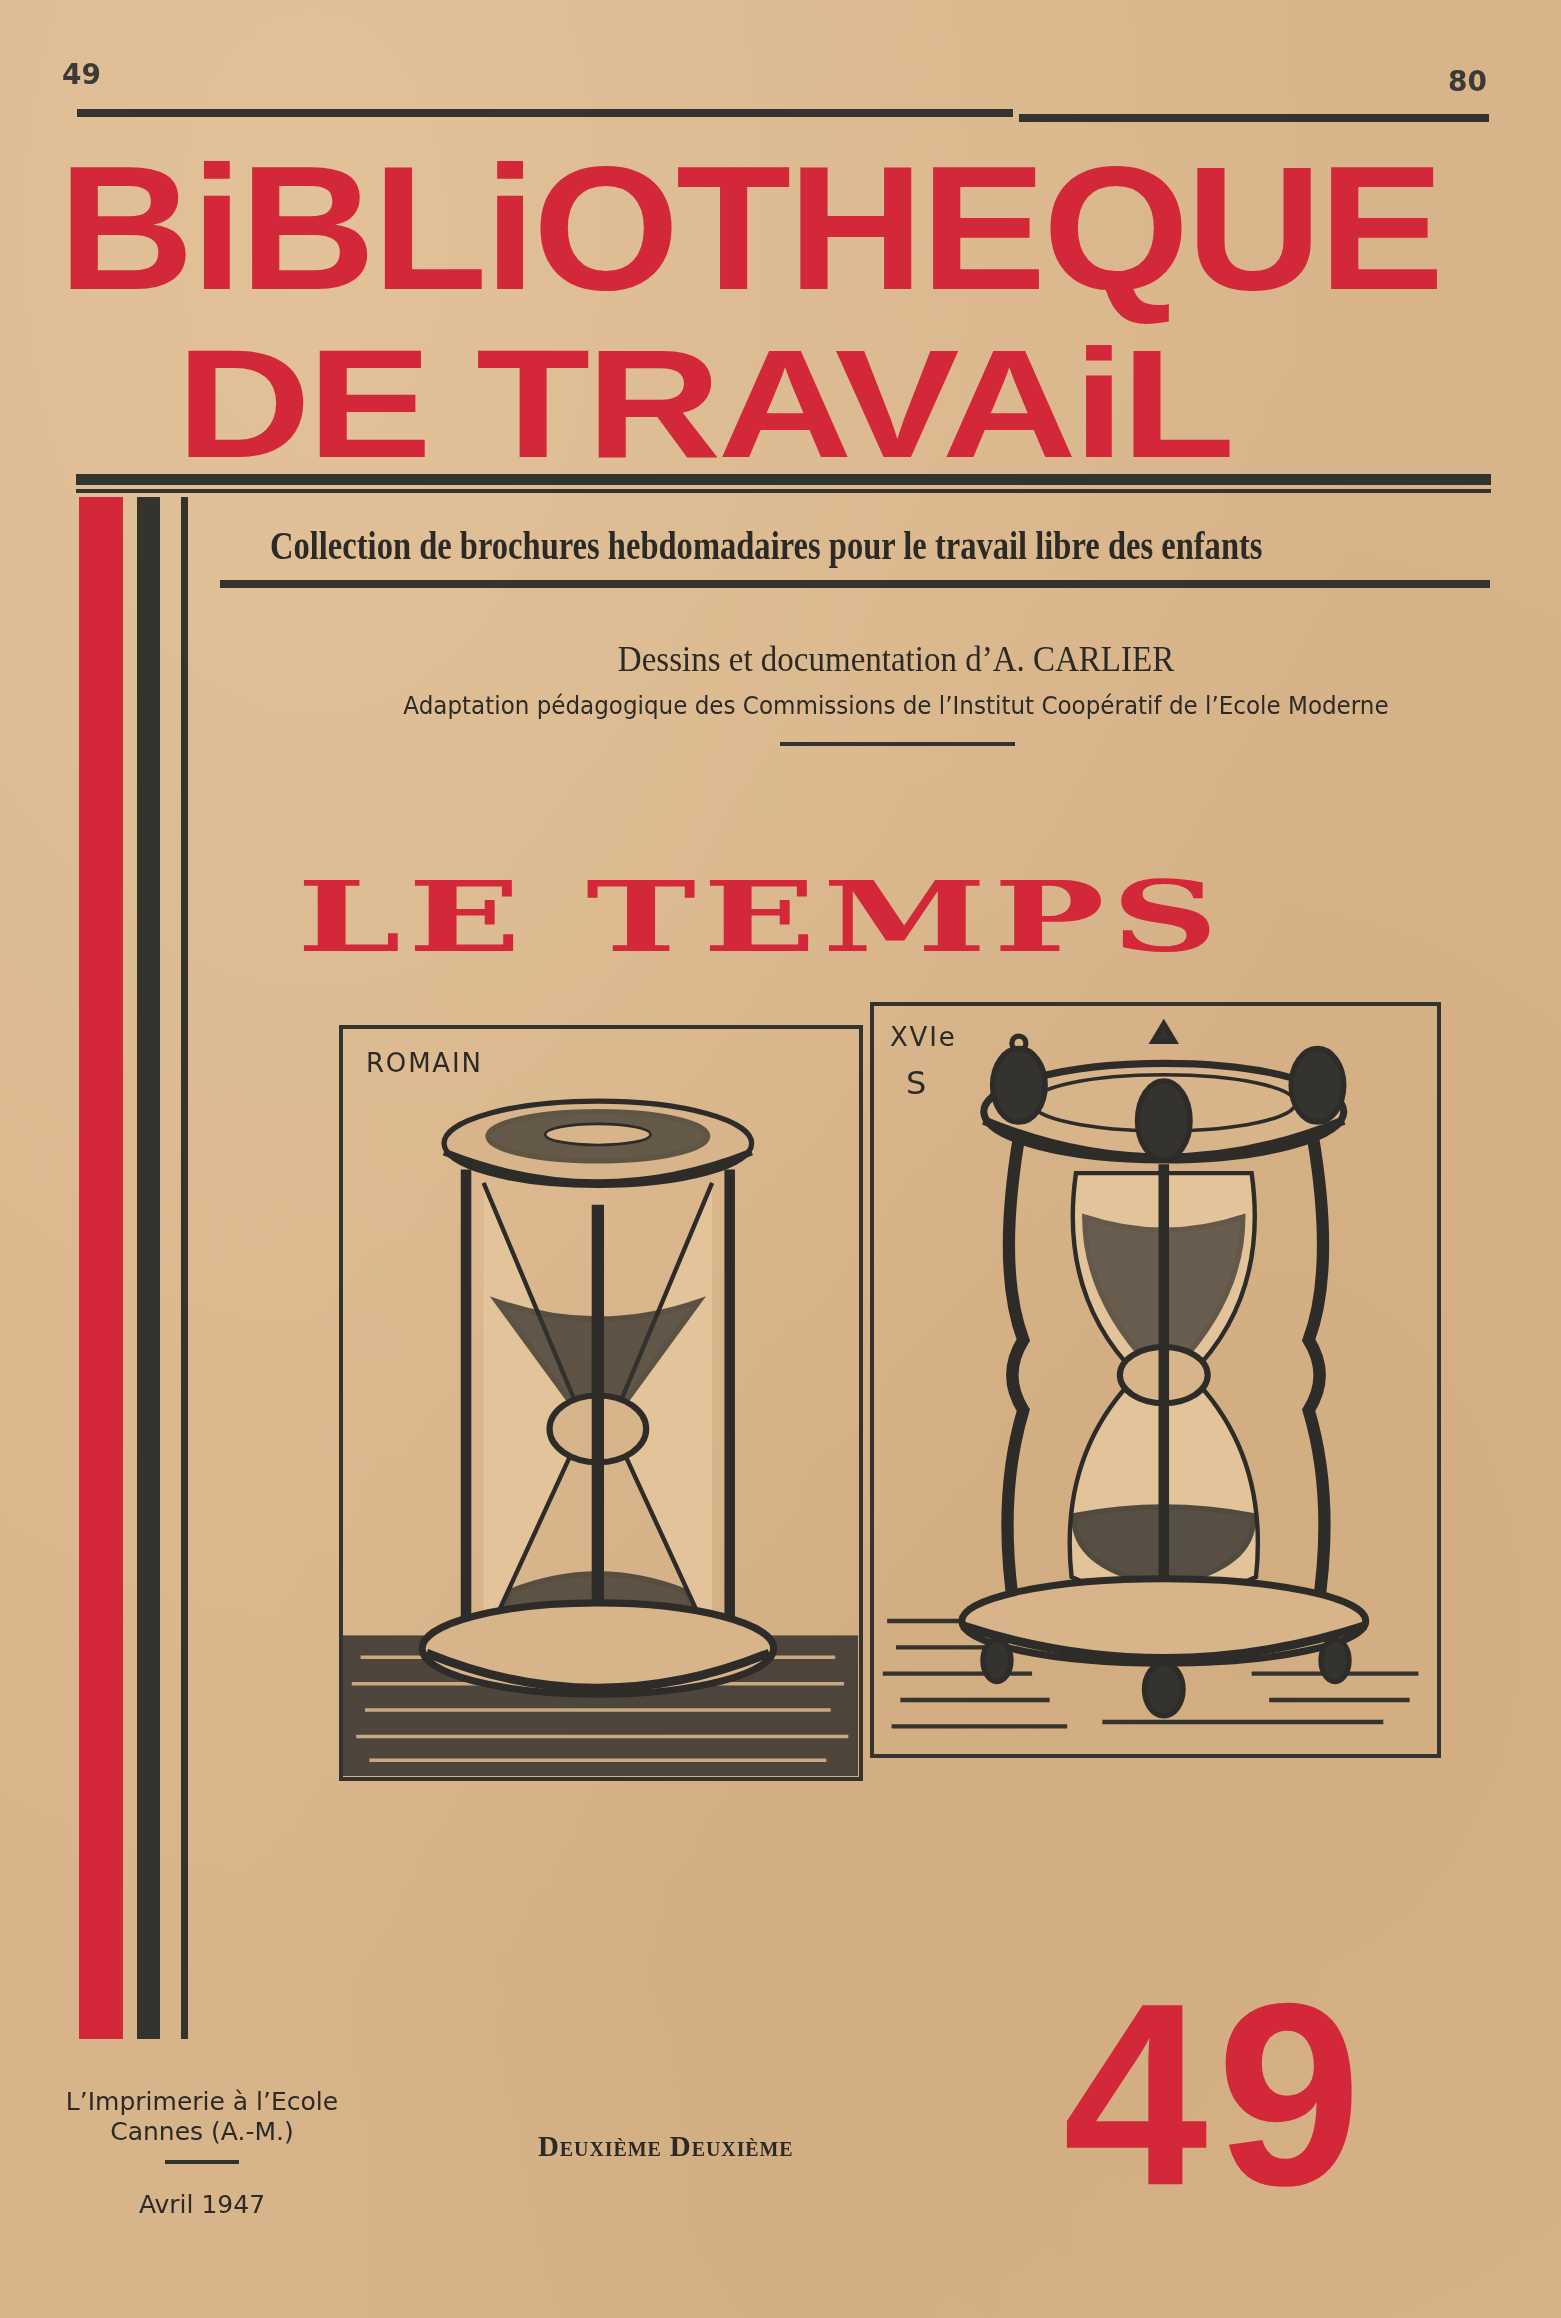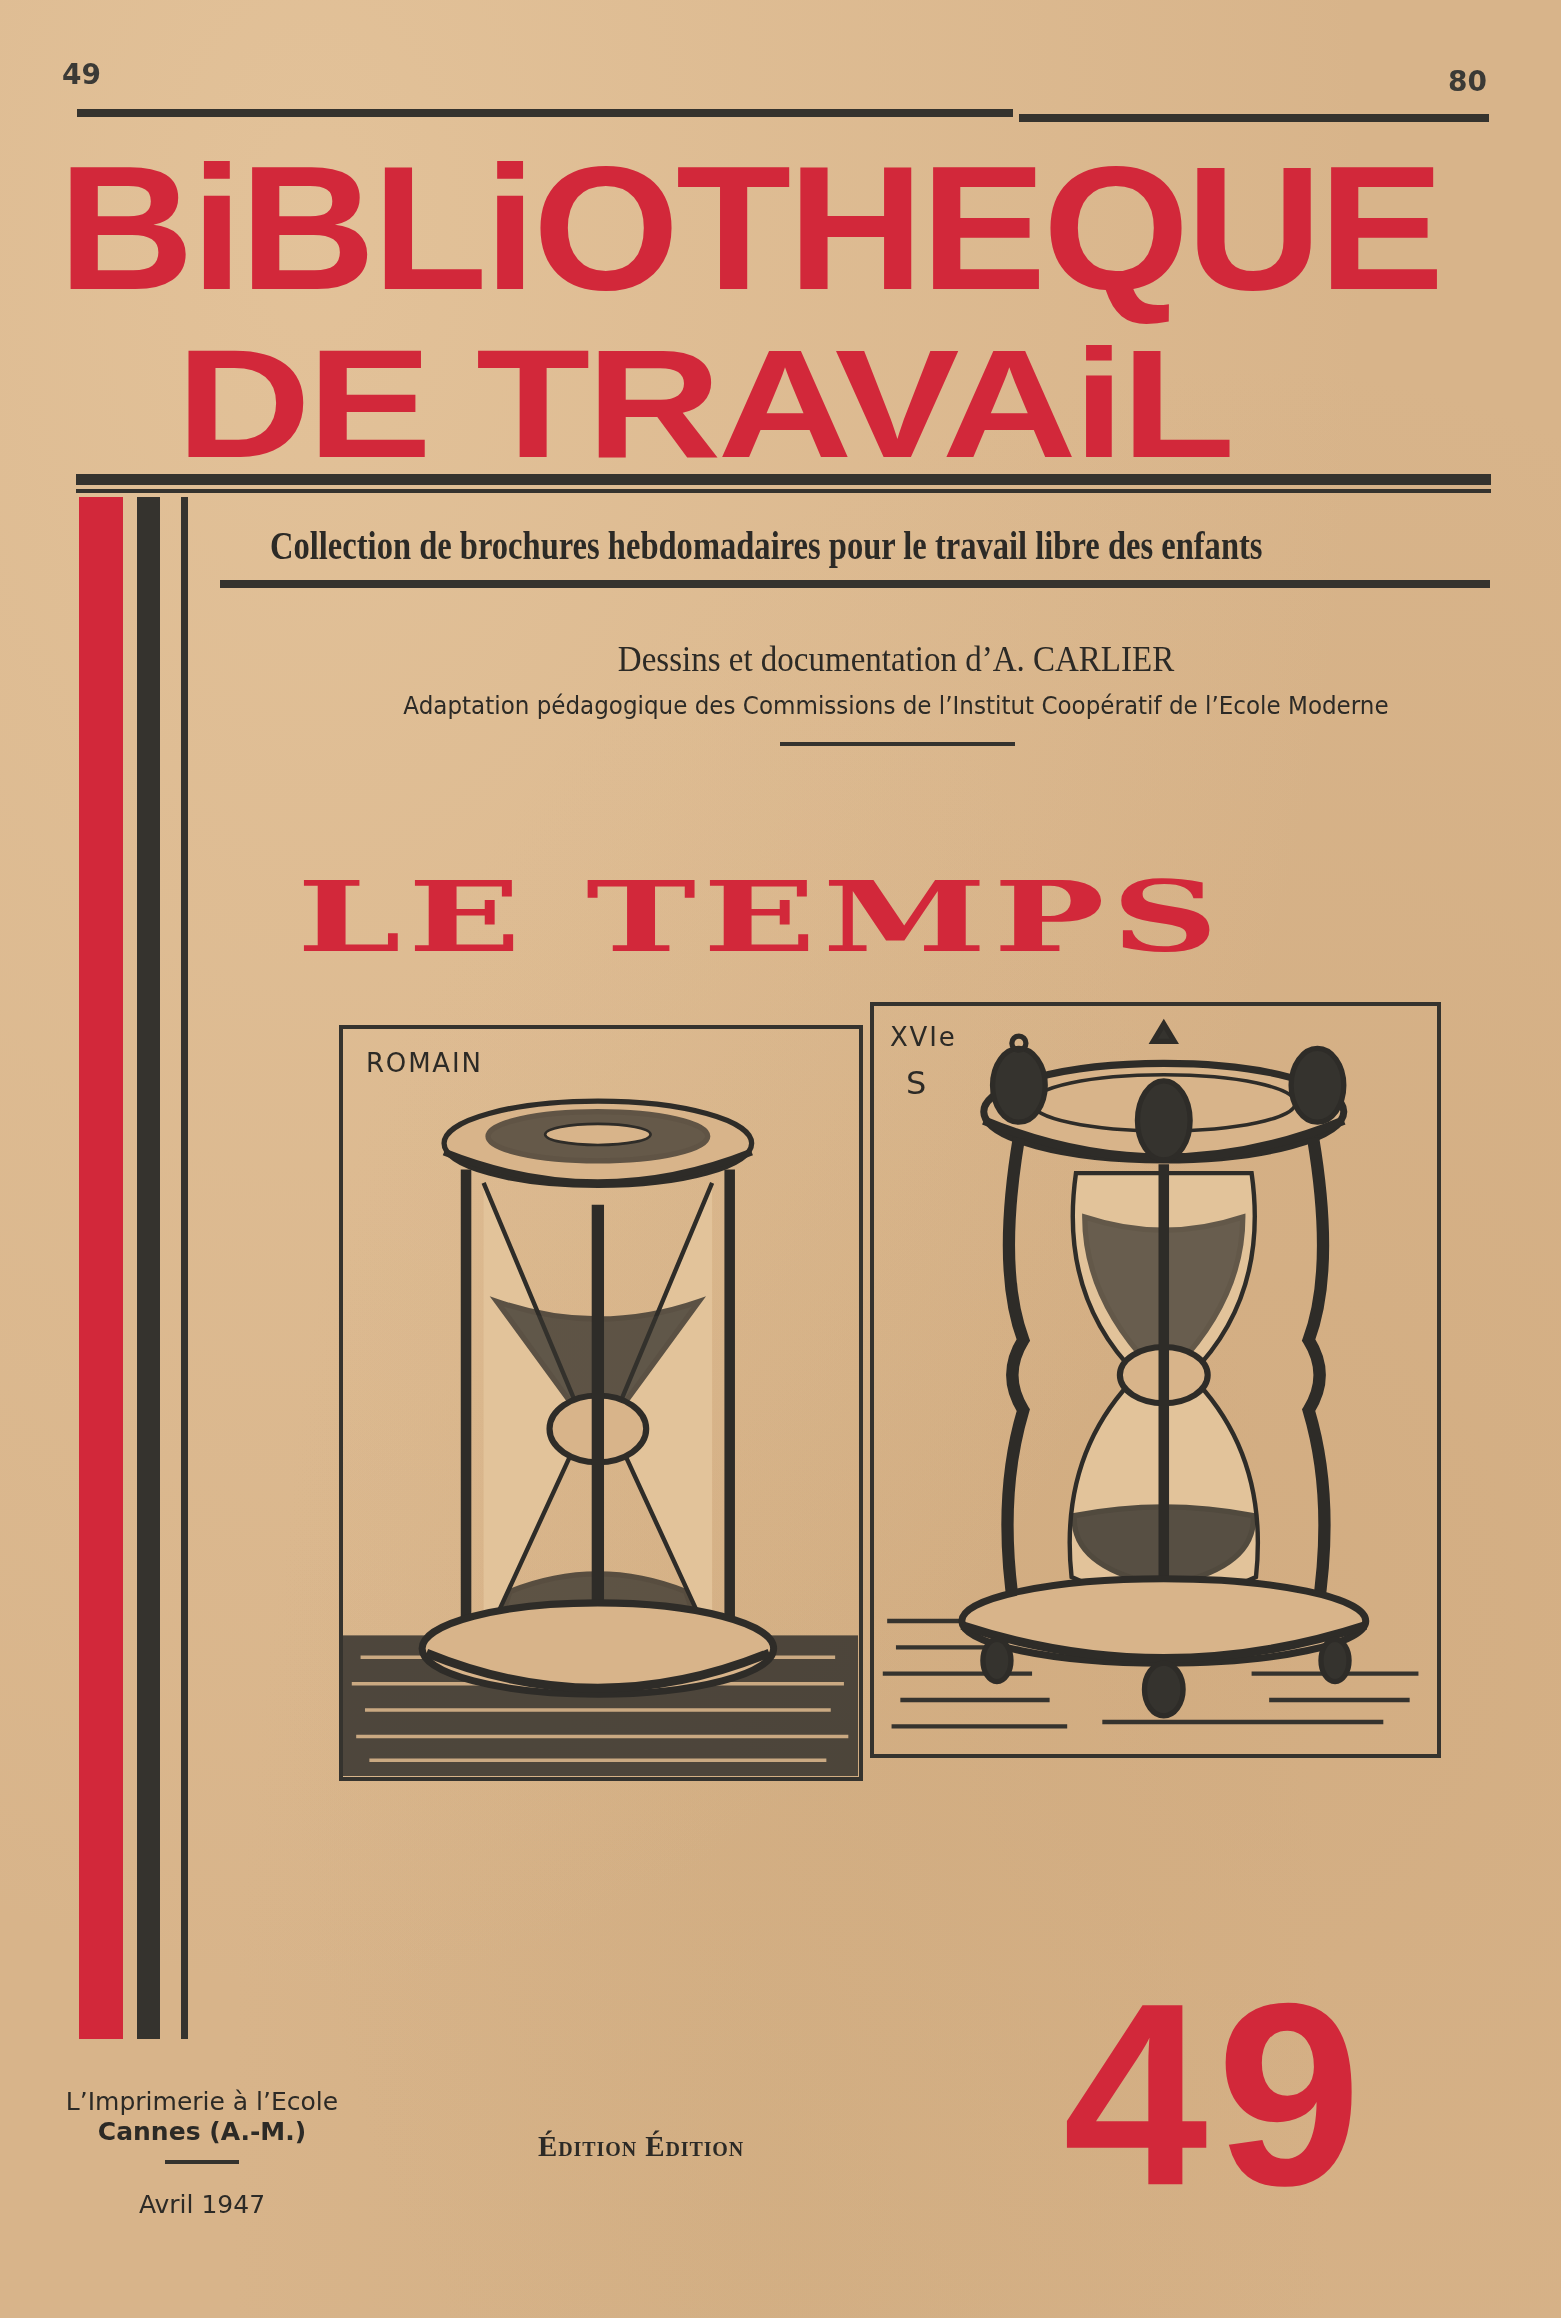--- a/index.html
+++ b/index.html
@@ -142,20 +142,20 @@
       <ellipse cx="330" cy="700" rx="230" ry="48" fill="#d8b48a" stroke-width="8"></ellipse>
       <path d="M100 705 Q330 780 560 705" stroke-width="10"></path>
       <ellipse cx="330" cy="778" rx="22" ry="30" fill="#35332e"></ellipse>
       <ellipse cx="140" cy="745" rx="16" ry="24" fill="#35332e"></ellipse>
       <ellipse cx="525" cy="745" rx="16" ry="24" fill="#35332e"></ellipse>
     </g>
   </svg>
 </div>
 
 <div class="abs printer" style="left:44px; top:2087px; width:316px;">L’Imprimerie à l’Ecole</div>
-<div class="abs printer" style="left:44px; top:2117px; width:316px;font-weight:bold;">Cannes (A.-M.)</div>
+<div class="abs printer" style="left:44px; top:2117px; width:316px;">Cannes (A.-M.)</div>
 <div class="abs ink" style="left:165px; top:2160px; width:74px; height:3.5px;"></div>
 <div class="abs printer" style="left:44px; top:2190px; width:316px;">Avril 1947</div>
 
-<div class="abs edition" style="left:538px; top:2130px;">Édition Édition</div>
+<div class="abs edition" style="left:538px; top:2130px;">Deuxième Deuxième</div>
 
 <div class="abs big-num" style="left:1063px; top:1964px; transform: scale(1.02, 1.02); line-height:255px;">49</div>
 
 
 </body></html>

